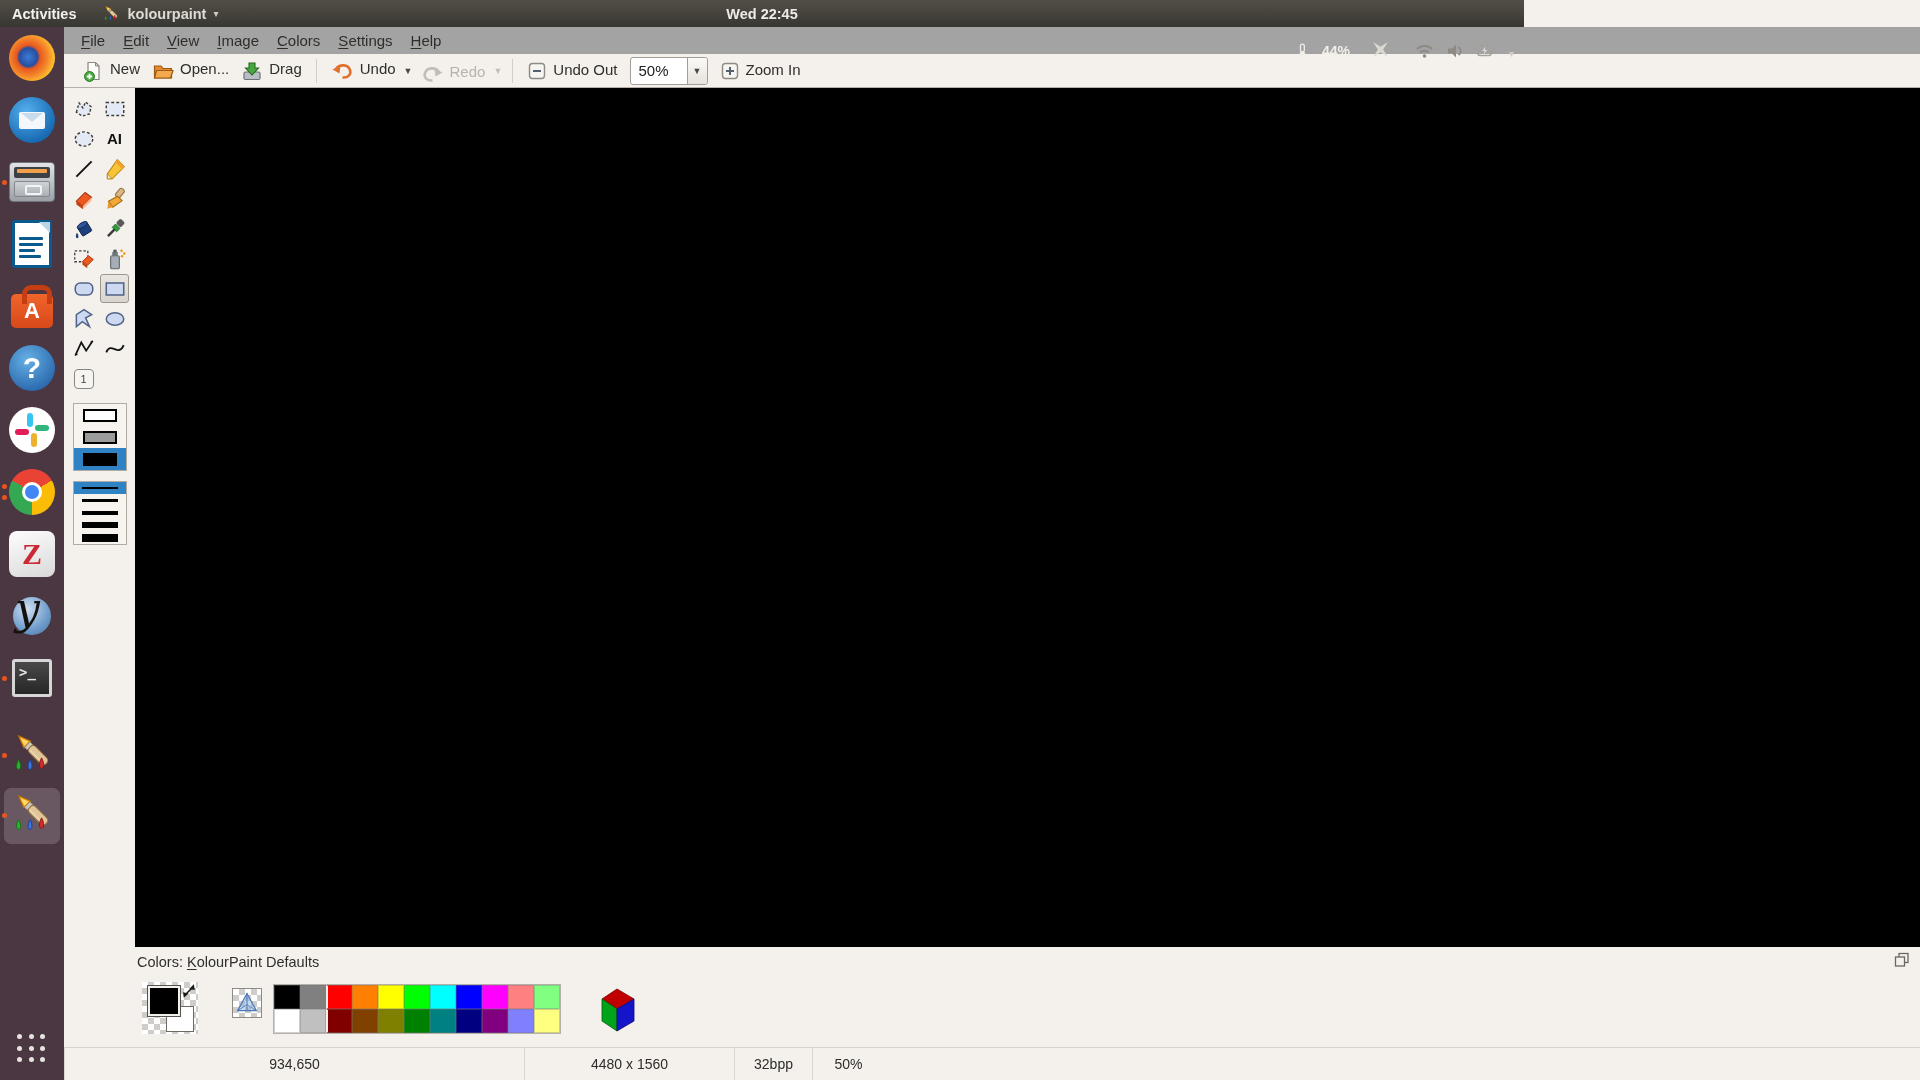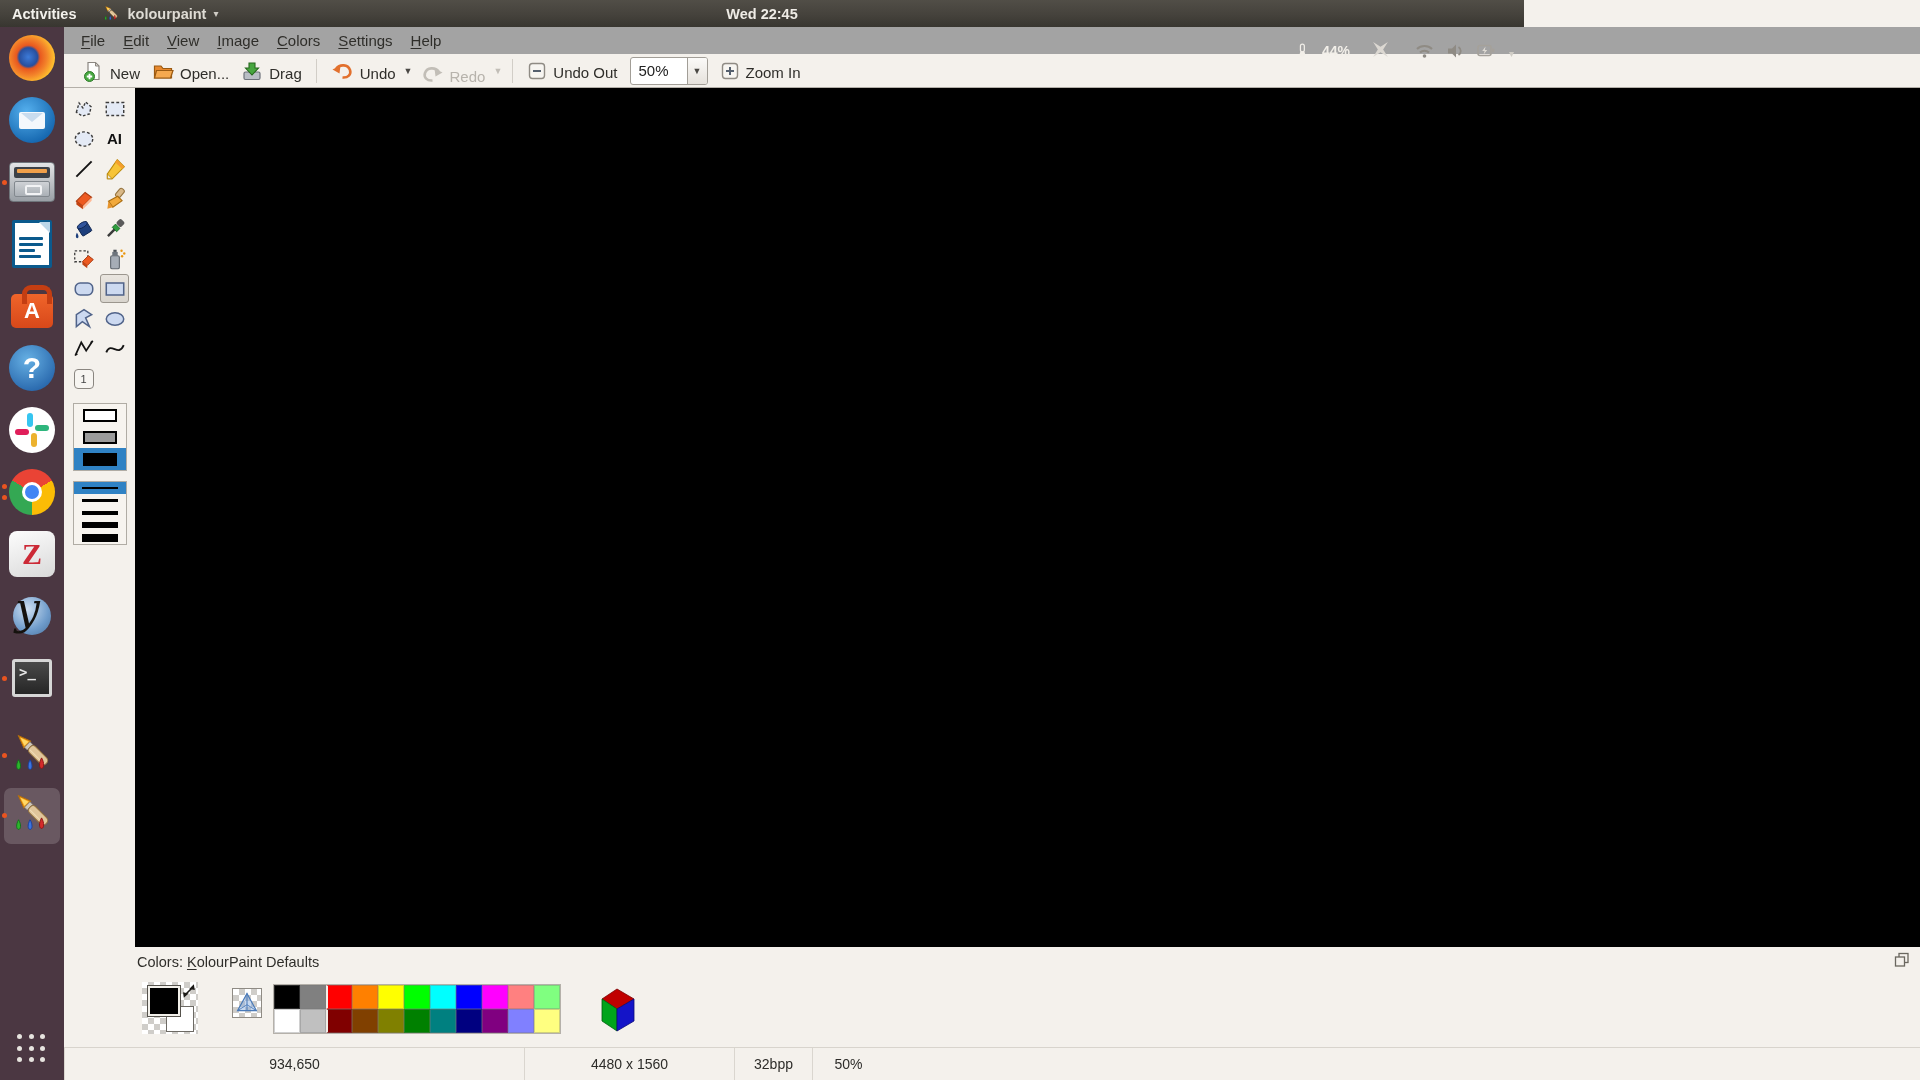--- a/index.html
+++ b/index.html
@@ -94,21 +94,21 @@
   .wbtn.maximize::before{content:"";position:absolute;left:5px;top:5px;width:8px;height:7px;border:1.5px solid #d8d5ce;}
   .wbtn.close::before,.wbtn.close::after{content:"";position:absolute;left:4px;top:8.5px;width:10px;height:1.8px;background:#5e2008;}
   .wbtn.close::before{transform:rotate(45deg);}
   .wbtn.close::after{transform:rotate(-45deg);}
   
   .menubar{height:27px;flex:0 0 auto;display:flex;align-items:center;padding-left:8px;background:#a3a3a3;font-size:15px;color:#2f2e2a;}
   .menu-item{padding:3px 9px;border-radius:3px;}
   .menu-item u{text-decoration:underline;text-underline-offset:2px;}
   
   .toolbar{height:33px;flex:0 0 auto;display:flex;align-items:center;background:#f4f1ec;border-bottom:1px solid #b3afa8;padding-left:12px;font-size:15px;color:#2f2e2a;}
-  .tbtn{display:flex;align-items:flex-end;gap:6px;padding:4px 6px;border-radius:3px;}
+  .tbtn{display:flex;align-items:flex-start;gap:6px;padding:4px 6px;border-radius:3px;}
   .tbtn.disabled{color:#b7b3ac;margin-top:6px;}
   .tcaret{font-size:9px;color:#4a4844;padding:0 2px;}
   .tcaret.disabled{color:#c2beb7;}
   .tsep{width:1px;height:24px;background:#d2cec7;margin:0 8px;}
   .combo{display:flex;align-items:stretch;height:26px;margin:0 6px;border:1px solid #a29e97;border-radius:3px;background:#fff;overflow:hidden;}
   .combo .val{width:48px;display:flex;align-items:center;padding-left:8px;font-size:15px;color:#222;}
   .combo .drop{width:19px;display:flex;align-items:center;justify-content:center;border-left:1px solid #a29e97;background:linear-gradient(180deg,#fbfaf8,#e6e2dc);font-size:9px;color:#4a4844;}
   
   .main{flex:1 1 auto;display:flex;min-height:0;position:relative;}
   .toolbox{width:71px;flex:0 0 auto;background:#f4f1ec;padding-top:6px;}

